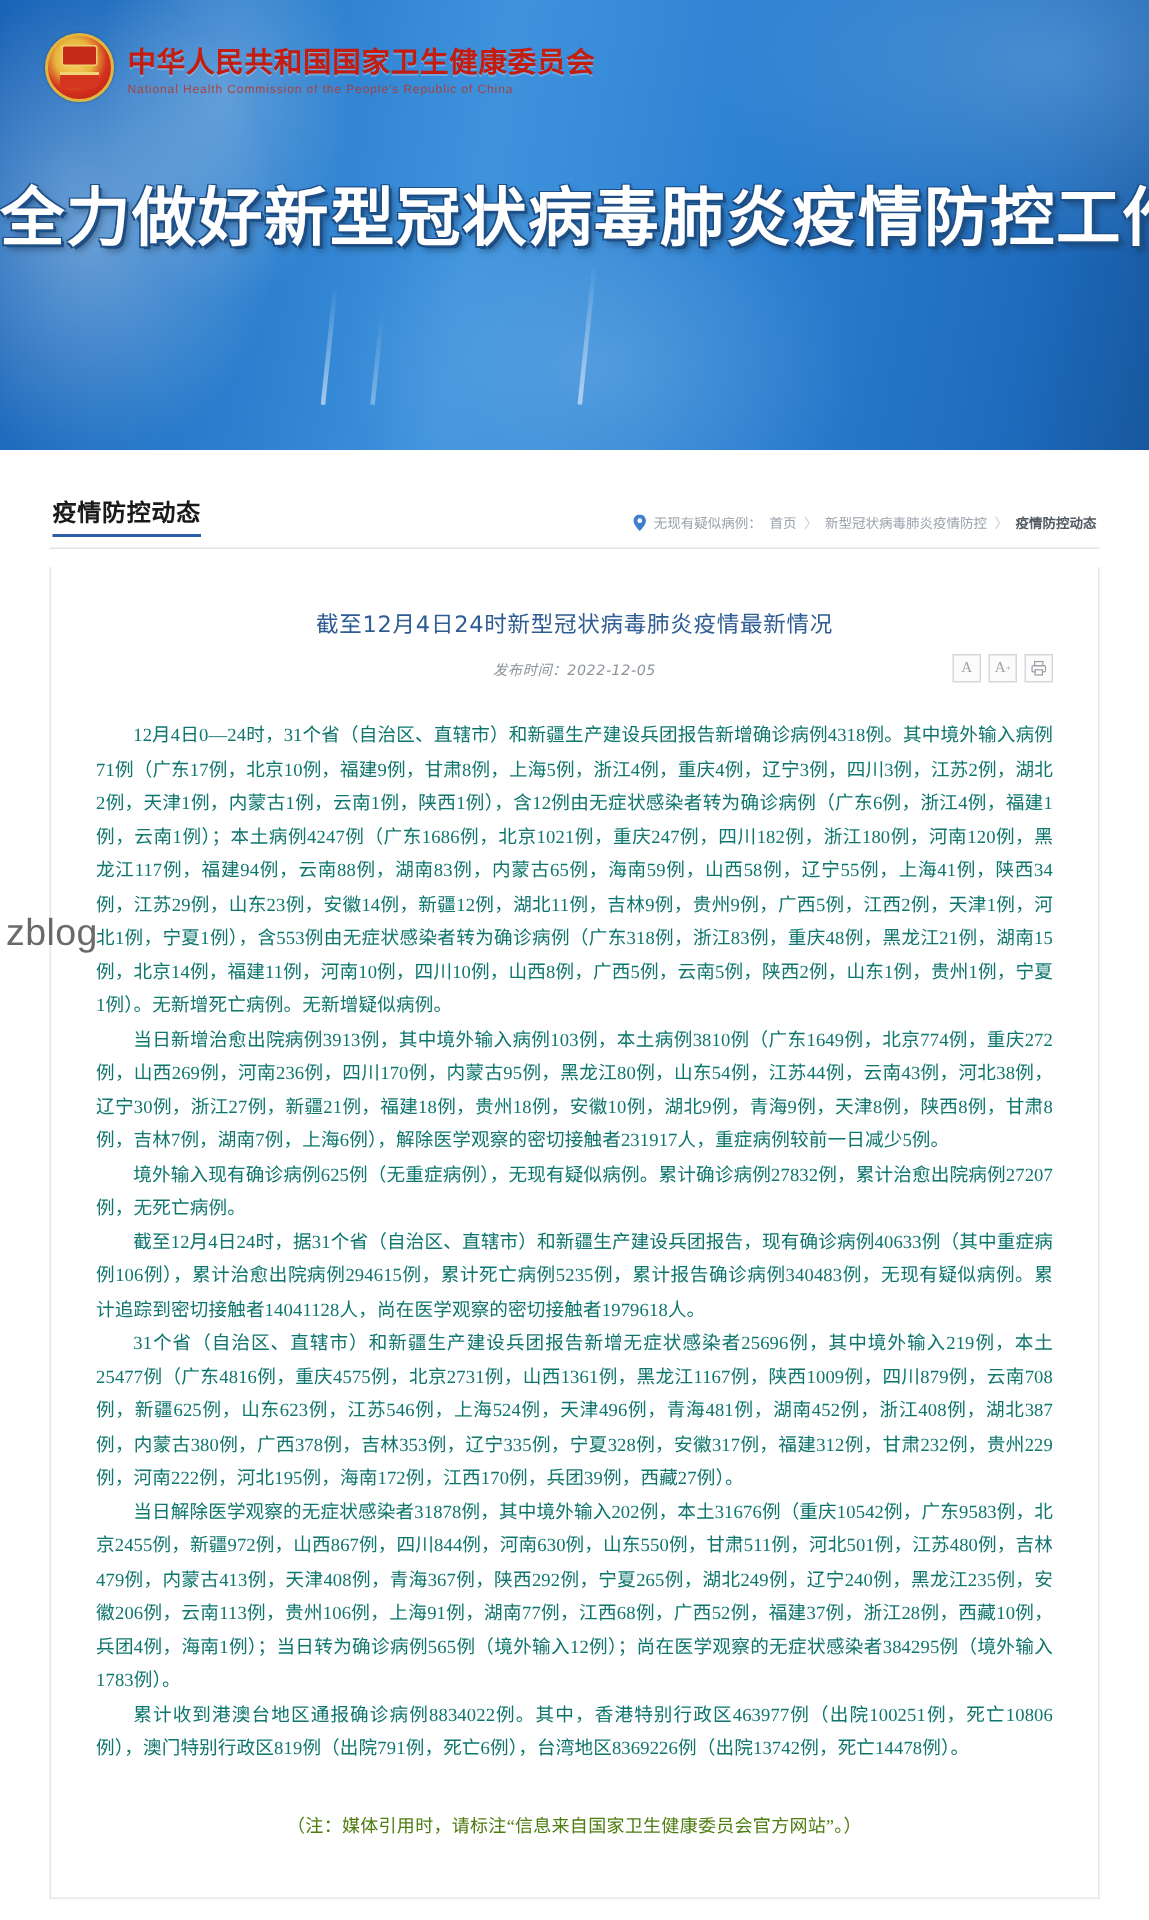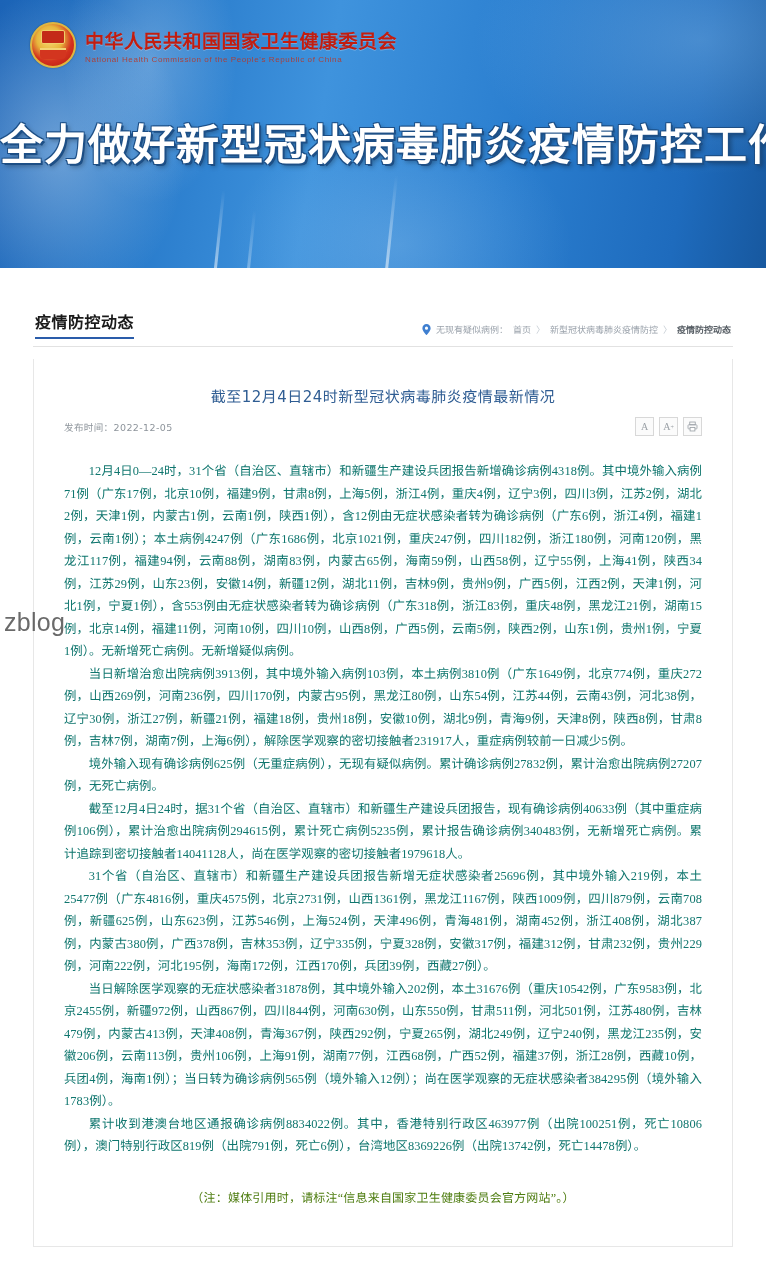--- a/index.html
+++ b/index.html
@@ -13,21 +13,21 @@
     height: 1280px;
     overflow: hidden;
     font-family: "Liberation Serif", "DejaVu Serif", serif;
     position: relative;
   }
 
   
   .banner {
     position: relative;
     width: 766px;
-    height: 268px;
+    height: 300px;
     overflow: hidden;
     background: linear-gradient(100deg, #1b63b6 0%, #2577c8 18%, #3f93dd 42%, #2b7fd0 66%, #1e6bbd 88%, #17589f 100%);
   }
   .banner-photo {
     position: absolute;
     inset: 0;
     background:
       radial-gradient(ellipse 180px 230px at 60px 150px, rgba(210,228,245,.42), rgba(210,228,245,0) 70%),
       radial-gradient(ellipse 120px 200px at 150px 60px, rgba(235,245,255,.28), rgba(235,245,255,0) 72%),
       radial-gradient(ellipse 300px 180px at 700px 40px, rgba(150,200,240,.35), rgba(150,200,240,0) 75%),
@@ -115,21 +115,21 @@
       -1px -1px 0 #1d4f86,
       1px -1px 0 #1d4f86,
       -1px 1px 0 #1d4f86,
       3px 3px 5px rgba(0,0,0,.35);
     white-space: nowrap;
   }
 
   
   .page {
     width: 700px;
-    margin: 17px auto;
+    margin: 4px auto;
     padding-top: 24px;
     position: relative;
   }
 
   .crumb-bar {
     display: flex;
     align-items: flex-end;
     justify-content: space-between;
     padding: 0 2px 7px 2px;
     border-bottom: 1px solid #e2e2e2;
@@ -169,25 +169,26 @@
   .art-title {
     text-align: center;
     font-family: "DejaVu Sans", "Liberation Sans", sans-serif;
     font-size: 15px;
     font-weight: normal;
     color: #2f5d93;
     letter-spacing: .5px;
     margin: 4px 0 14px 0;
   }
   .art-meta {
-    text-align: left;
+    text-align: center;
     font-family: "DejaVu Sans", "Liberation Sans", sans-serif;
     font-size: 9.5px;
     color: #8d949b;
     letter-spacing: .4px;
+    font-style: italic;
   }
   .tool-row {
     position: absolute;
     right: 30px;
     top: 58px;
     display: flex;
     gap: 5px;
   }
   .tool-btn {
     width: 17px;
@@ -301,21 +302,21 @@
           <rect x="1.5" y="5.5" width="13" height="6" rx="1" fill="none" stroke="#9aa0a6" stroke-width="1.2"></rect>
           <rect x="4.5" y="9.5" width="7" height="5" fill="#fff" stroke="#9aa0a6" stroke-width="1.2"></rect>
         </svg>
       </div>
     </div>
 
     <div class="body-text">
       <p>12月4日0—24时，31个省（自治区、直辖市）和新疆生产建设兵团报告新增确诊病例4318例。其中境外输入病例71例（广东17例，北京10例，福建9例，甘肃8例，上海5例，浙江4例，重庆4例，辽宁3例，四川3例，江苏2例，湖北2例，天津1例，内蒙古1例，云南1例，陕西1例），含12例由无症状感染者转为确诊病例（广东6例，浙江4例，福建1例，云南1例）；本土病例4247例（广东1686例，北京1021例，重庆247例，四川182例，浙江180例，河南120例，黑龙江117例，福建94例，云南88例，湖南83例，内蒙古65例，海南59例，山西58例，辽宁55例，上海41例，陕西34例，江苏29例，山东23例，安徽14例，新疆12例，湖北11例，吉林9例，贵州9例，广西5例，江西2例，天津1例，河北1例，宁夏1例），含553例由无症状感染者转为确诊病例（广东318例，浙江83例，重庆48例，黑龙江21例，湖南15例，北京14例，福建11例，河南10例，四川10例，山西8例，广西5例，云南5例，陕西2例，山东1例，贵州1例，宁夏1例）。无新增死亡病例。无新增疑似病例。</p>
       <p>当日新增治愈出院病例3913例，其中境外输入病例103例，本土病例3810例（广东1649例，北京774例，重庆272例，山西269例，河南236例，四川170例，内蒙古95例，黑龙江80例，山东54例，江苏44例，云南43例，河北38例，辽宁30例，浙江27例，新疆21例，福建18例，贵州18例，安徽10例，湖北9例，青海9例，天津8例，陕西8例，甘肃8例，吉林7例，湖南7例，上海6例），解除医学观察的密切接触者231917人，重症病例较前一日减少5例。</p>
       <p>境外输入现有确诊病例625例（无重症病例），无现有疑似病例。累计确诊病例27832例，累计治愈出院病例27207例，无死亡病例。</p>
-      <p>截至12月4日24时，据31个省（自治区、直辖市）和新疆生产建设兵团报告，现有确诊病例40633例（其中重症病例106例），累计治愈出院病例294615例，累计死亡病例5235例，累计报告确诊病例340483例，无新增死亡病例。累计追踪到密切接触者14041128人，尚在医学观察的密切接触者1979618人。</p>
+      <p>截至12月4日24时，据31个省（自治区、直辖市）和新疆生产建设兵团报告，现有确诊病例40633例（其中重症病例106例），累计治愈出院病例294615例，累计死亡病例5235例，累计报告确诊病例340483例，无现有疑似病例。累计追踪到密切接触者14041128人，尚在医学观察的密切接触者1979618人。</p>
       <p>31个省（自治区、直辖市）和新疆生产建设兵团报告新增无症状感染者25696例，其中境外输入219例，本土25477例（广东4816例，重庆4575例，北京2731例，山西1361例，黑龙江1167例，陕西1009例，四川879例，云南708例，新疆625例，山东623例，江苏546例，上海524例，天津496例，青海481例，湖南452例，浙江408例，湖北387例，内蒙古380例，广西378例，吉林353例，辽宁335例，宁夏328例，安徽317例，福建312例，甘肃232例，贵州229例，河南222例，河北195例，海南172例，江西170例，兵团39例，西藏27例）。</p>
       <p>当日解除医学观察的无症状感染者31878例，其中境外输入202例，本土31676例（重庆10542例，广东9583例，北京2455例，新疆972例，山西867例，四川844例，河南630例，山东550例，甘肃511例，河北501例，江苏480例，吉林479例，内蒙古413例，天津408例，青海367例，陕西292例，宁夏265例，湖北249例，辽宁240例，黑龙江235例，安徽206例，云南113例，贵州106例，上海91例，湖南77例，江西68例，广西52例，福建37例，浙江28例，西藏10例，兵团4例，海南1例）；当日转为确诊病例565例（境外输入12例）；尚在医学观察的无症状感染者384295例（境外输入1783例）。</p>
       <p>累计收到港澳台地区通报确诊病例8834022例。其中，香港特别行政区463977例（出院100251例，死亡10806例），澳门特别行政区819例（出院791例，死亡6例），台湾地区8369226例（出院13742例，死亡14478例）。</p>
     </div>
 
     <div class="body-note">（注：媒体引用时，请标注“信息来自国家卫生健康委员会官方网站”。）</div>
   </div>
 </div>
 
 <div class="watermark">zblog</div>

